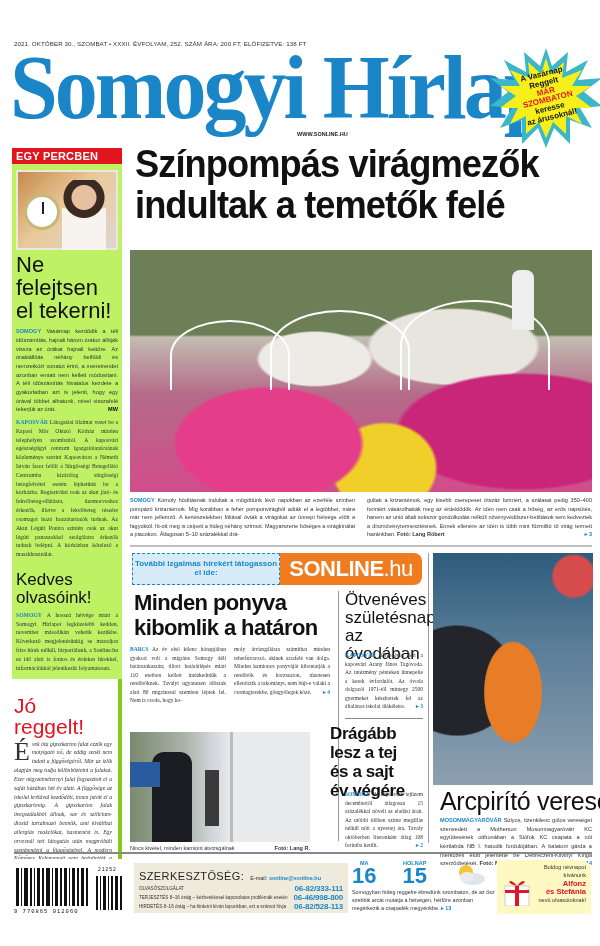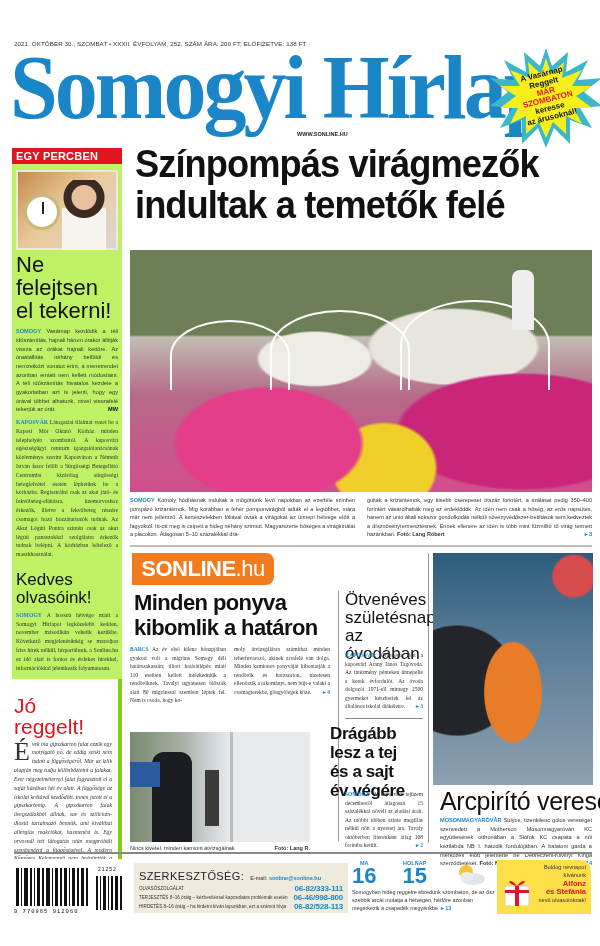--- a/index.html
+++ b/index.html
@@ -59,21 +59,21 @@
 .szerk{left:134px;top:863px;width:214px;height:50px;background:#efebdc;padding:3px 5px}
 .szerk .title{font-size:11px;letter-spacing:.4px;color:#222}
 .szerk .email{font-size:5.5px;color:#333;margin-left:6px}
 .szerk .email b{color:#1a86c8}
 .szerk .row{display:flex;justify-content:space-between;font-size:4.6px;color:#333;line-height:9.2px;white-space:nowrap}
 .szerk .row .ph{color:#1a86c8;font-weight:bold;font-size:8px;letter-spacing:-.2px}
 .weather{left:352px;top:860px;width:145px;height:54px}
 .temp-lbl{font-size:5.5px;font-weight:bold;color:#1a86c8;text-align:center}
 .temp{font-size:22px;font-weight:bold;color:#1a86c8;line-height:.9;text-align:center}
 .wtext{font-size:5.4px;color:#333;line-height:1.5;margin-top:2px}
-.nevnap{left:497px;top:860px;width:94px;height:54px;background:#fde047;border-radius:0 10px 0 0;text-align:right;padding:3px 5px 0 0;font-size:5.6px;line-height:1.5;color:#333}
+.nevnap{left:497px;top:860px;width:94px;height:54px;background:#fef9c3;border-radius:0 10px 0 0;text-align:right;padding:3px 5px 0 0;font-size:5.6px;line-height:1.5;color:#333}
 .nevnap .nm{color:#e0142a;font-weight:bold;font-size:7.6px;line-height:1.1}
 .gift{position:absolute;left:6px;top:16px;width:28px;height:30px}
 </style>
 </head>
 <body>
 
 <div class="abs dateline">2021. OKTÓBER 30., SZOMBAT • XXXII. ÉVFOLYAM, 252. SZÁM ÁRA: 200 FT, ELŐFIZETVE: 138 FT</div>
 <div class="abs masthead">Somogyi Hírlap</div>
 <div class="abs url">WWW.SONLINE.HU</div>
 <div class="abs starburst">
@@ -129,20 +129,21 @@
   <div class="hoop" style="left:270px;top:50px;width:150px;height:90px"></div>
   <div style="position:absolute;left:382px;top:20px;width:22px;height:60px;background:#eee;border-radius:8px 8px 0 0"></div>
 </div>
 <div class="abs caption2">
   <div><span class="kw">SOMOGY</span> <span>Komoly hódításnak indultak a mögöttünk lévő napokban az ezerféle színben pompázó krizantémok. Míg korábban a fehér pomponvirágból adták el a legtöbbet, mára már nem jellemző. A kertészetekben fóliával óvták a virágokat az ünnepi hétvége előtt a fagyoktól. Itt-ott meg is csípett a hideg néhány szirmot. Magyarszerte bőséges a virágkínálat a piacokon. Átlagosan 5–10 százalékkal drá-</span></div>
   <div><span>gultak a krizantémok, egy kisebb cserepeset ötszáz forintért, a szálasat pedig 350–400 forintért vásárolhatták meg az érdeklődők. Az idén nem csak a hőség, az erős napsütés, hanem az unió általi sokszor gondolkodás nélküli növényvédőszer-betiltások sem kedveztek a dísznövénytermesztésnek. Ennek ellenére az idén is több mint fűzmillió tő virág termett hazánkban.</span> <b>Fotó: Lang Róbert</b> <span class="arrow" style="float:right">▸ 3</span></div>
 </div>
 <div class="abs rule" style="left:130px;top:545px;width:462px"></div>
 
 <div class="abs sonline">
+  <div class="l">További izgalmas hírekért látogasson el ide:</div>
   <div class="r"><span style="font-weight:bold">SONLINE</span><span>.hu</span></div>
 </div>
 
 <div class="abs minden-h" style="width:200px;white-space:normal">Minden ponyva kibomlik a határon</div>
 <div class="abs" style="left:130px;top:645px;width:200px;display:flex;gap:8px">
   <div class="col-text" style="flex:1"><span class="kw">BARCS</span> <span>Az év első kilenc hónapjában gyakori volt a migráns Somogy déli határszakaszán; tiltott határátlépés miatt 110 esetben kellett intézkedniük a rendőröknek. Tavalyi ugyanezen időszak alatt 80 migránssal szemben léptek fel. Nem is csoda, hogy ko-</span></div>
   <div class="col-text" style="flex:1"><span>moly átvizsgálásra számíthat minden teherfuvarozó, akinek arrafelé van dolga. Minden kamionos ponyváját kibontatják a rendőrök és horzszaton, túzetesen ellenőrzik a rakományt, nem bújt-e valaki a csomagterekbe, göngyölegek közé.</span> <span class="arrow" style="float:right">▸ 4</span></div>
 </div>
 <div class="abs truckphoto">
   <div style="position:absolute;left:100px;top:0;width:80px;height:110px;background:#e9eaec;border-left:3px solid #bbb"></div>

